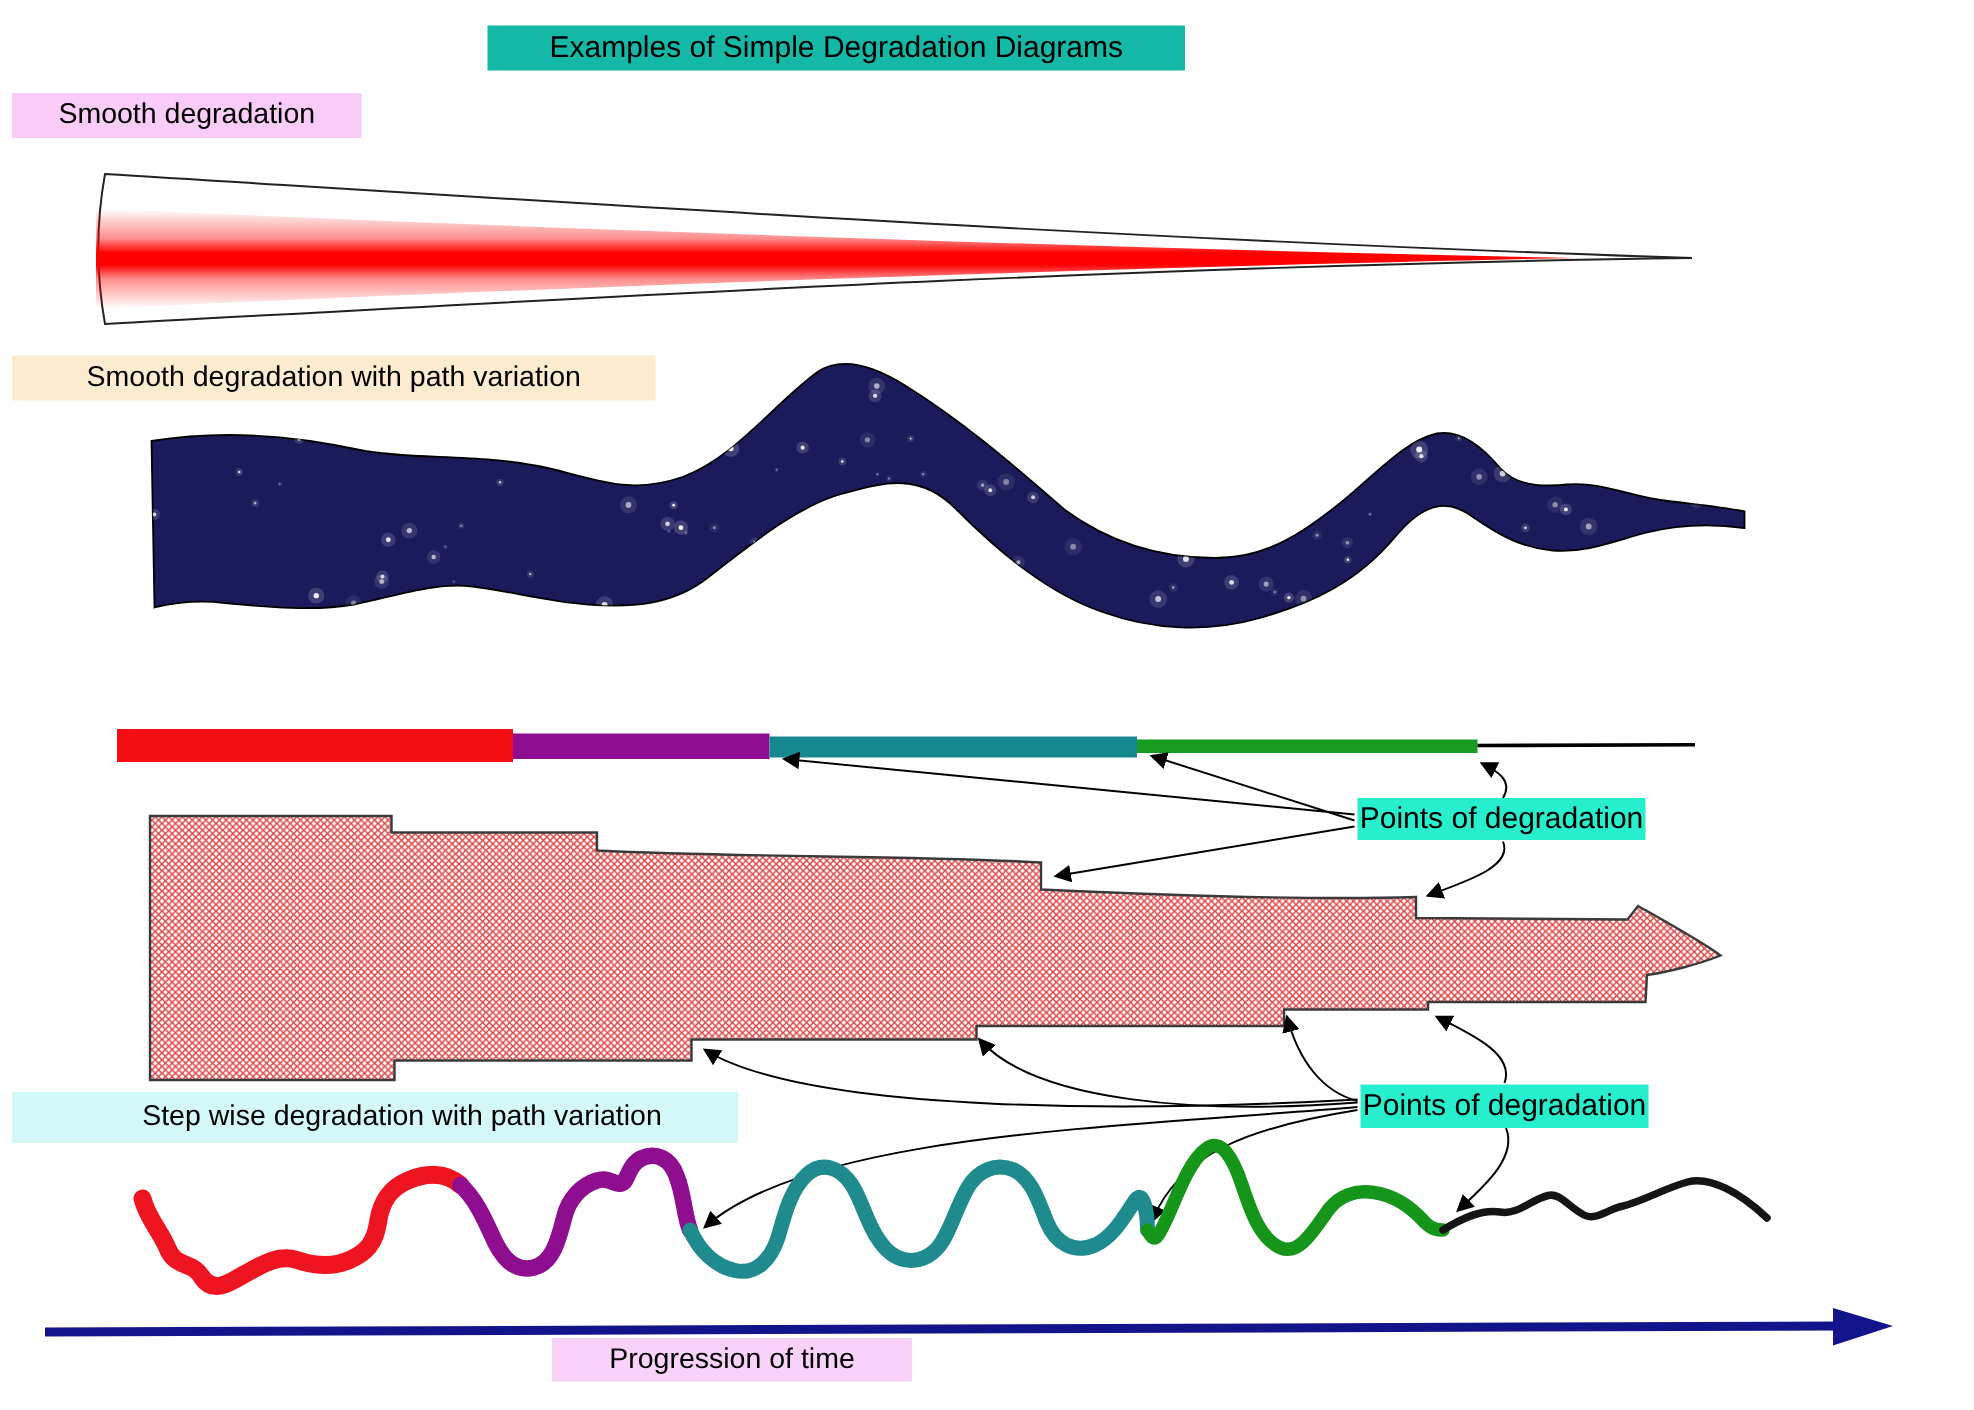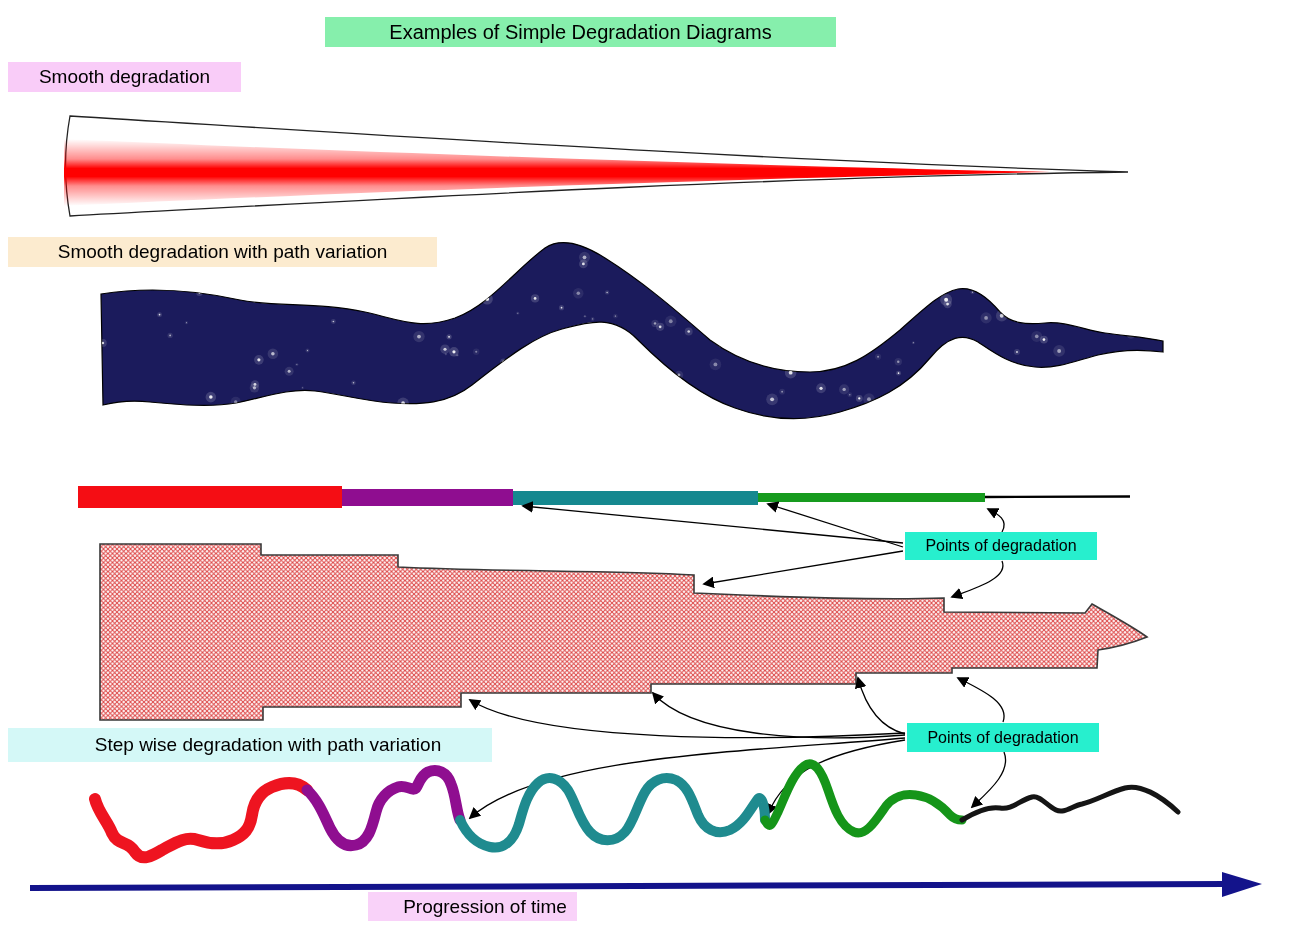--- a/index.html
+++ b/index.html
@@ -3,21 +3,21 @@
 <meta charset="utf-8">
 <style>
   html,body{margin:0;padding:0;background:#ffffff;}
   #canvas{position:relative;width:1316px;height:940px;background:#fff;overflow:hidden;
           font-family:"Liberation Sans", sans-serif;}
   .lbl{position:absolute;display:flex;align-items:center;justify-content:center;
        color:#000;white-space:nowrap;}
   #svg-layer{position:absolute;left:0;top:0;width:1316px;height:940px;}
   .t20{font-size:20px;}
   .t19{font-size:19px;}
-  .t16{font-size:16px;}
+  .t16{font-size:20px;}
 </style>
 </head>
 <body>
 
 <div id="canvas">
 
   <svg id="svg-layer" viewBox="0 0 1316 940" xmlns="http://www.w3.org/2000/svg">
     <defs>
       <linearGradient id="redGrad" x1="0" y1="0" x2="0" y2="1">
         <stop offset="0" stop-color="#FF0000" stop-opacity="0"></stop>
@@ -463,27 +463,27 @@
       <path stroke-width="5" d="M 962,820 C 975,812 988,806 1000,808 C 1012,810 1020,800 1032,797 C 1040,795 1046,805 1056,810
                C 1064,814 1072,806 1082,804 C 1095,801 1110,792 1125,788 C 1140,784 1160,795 1178,812" stroke="#151515"></path>
     </g>
 
     <g>
       <path d="M 30,888 L 1226,884" stroke-width="6" stroke="#13138B"></path>
       <polygon points="1222,872 1262,884 1222,897" fill="#13138B"></polygon>
     </g>
   </svg>
 
-  <div class="lbl t20" style="left: 325px; top: 17px; width: 511px; height: 30px; background: #86efac;">Examples of Simple Degradation Diagrams</div>
+  <div class="lbl t20" style="left: 325px; top: 17px; width: 465px; height: 30px; background: #14b8a6;">Examples of Simple Degradation Diagrams</div>
 
   <div class="lbl t19" style="left: 8px; top: 237px; width: 429px; height: 30px; background: rgb(252, 235, 207);">Smooth degradation with path variation</div>
 
   <div class="lbl t19" style="left: 8px; top: 62px; width: 233px; height: 30px; background: rgb(249, 204, 248);">Smooth degradation</div>
 
 
   <div class="lbl t16" style="left: 905px; top: 532px; width: 192px; height: 28px; background: rgb(39, 239, 206);">Points of degradation</div>
 
   <div class="lbl t16" style="left: 907px; top: 723px; width: 192px; height: 29px; background: rgb(39, 239, 206);">Points of degradation</div>
 
   <div class="lbl t19" style="left: 8px; top: 728px; width: 448px; height: 34px; background: rgb(212, 248, 247); padding-left: 36px;">Step wise degradation with path variation</div>
 
-  <div class="lbl t19" style="left: 368px; top: 892px; width: 184px; height: 29px; background: rgb(249, 210, 249); padding-left: 25px;">Progression of time</div>
+  <div class="lbl t19" style="left: 368px; top: 892px; width: 240px; height: 29px; background: rgb(249, 210, 249);">Progression of time</div>
 </div>
 
 </body></html>

